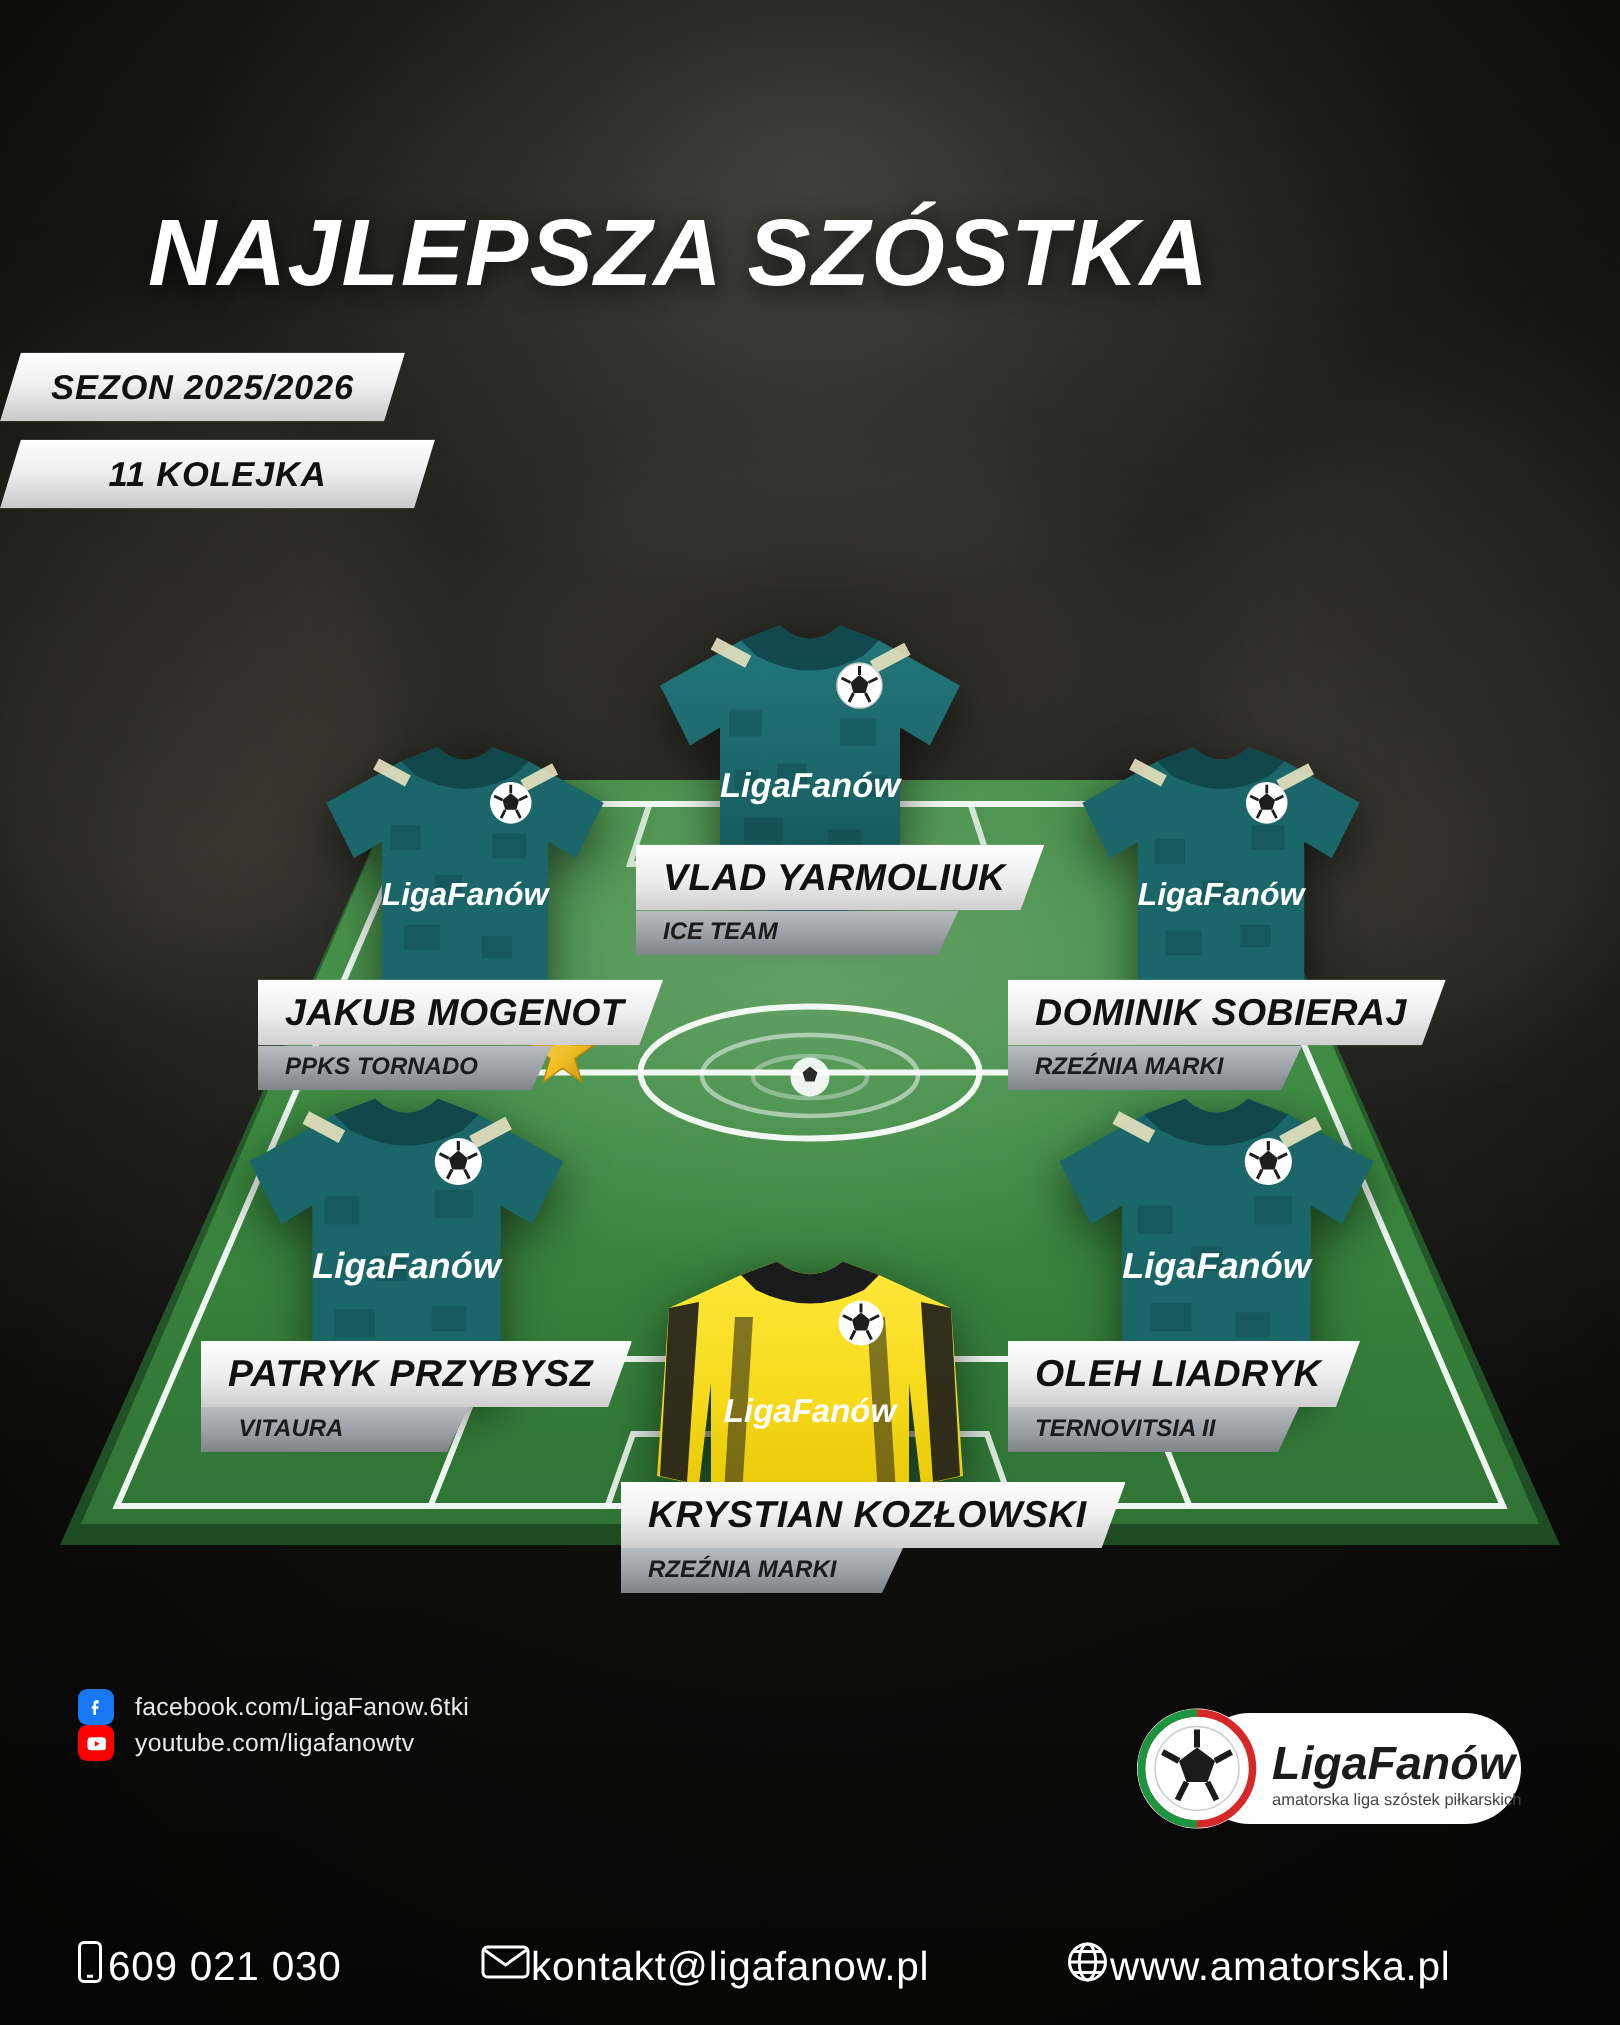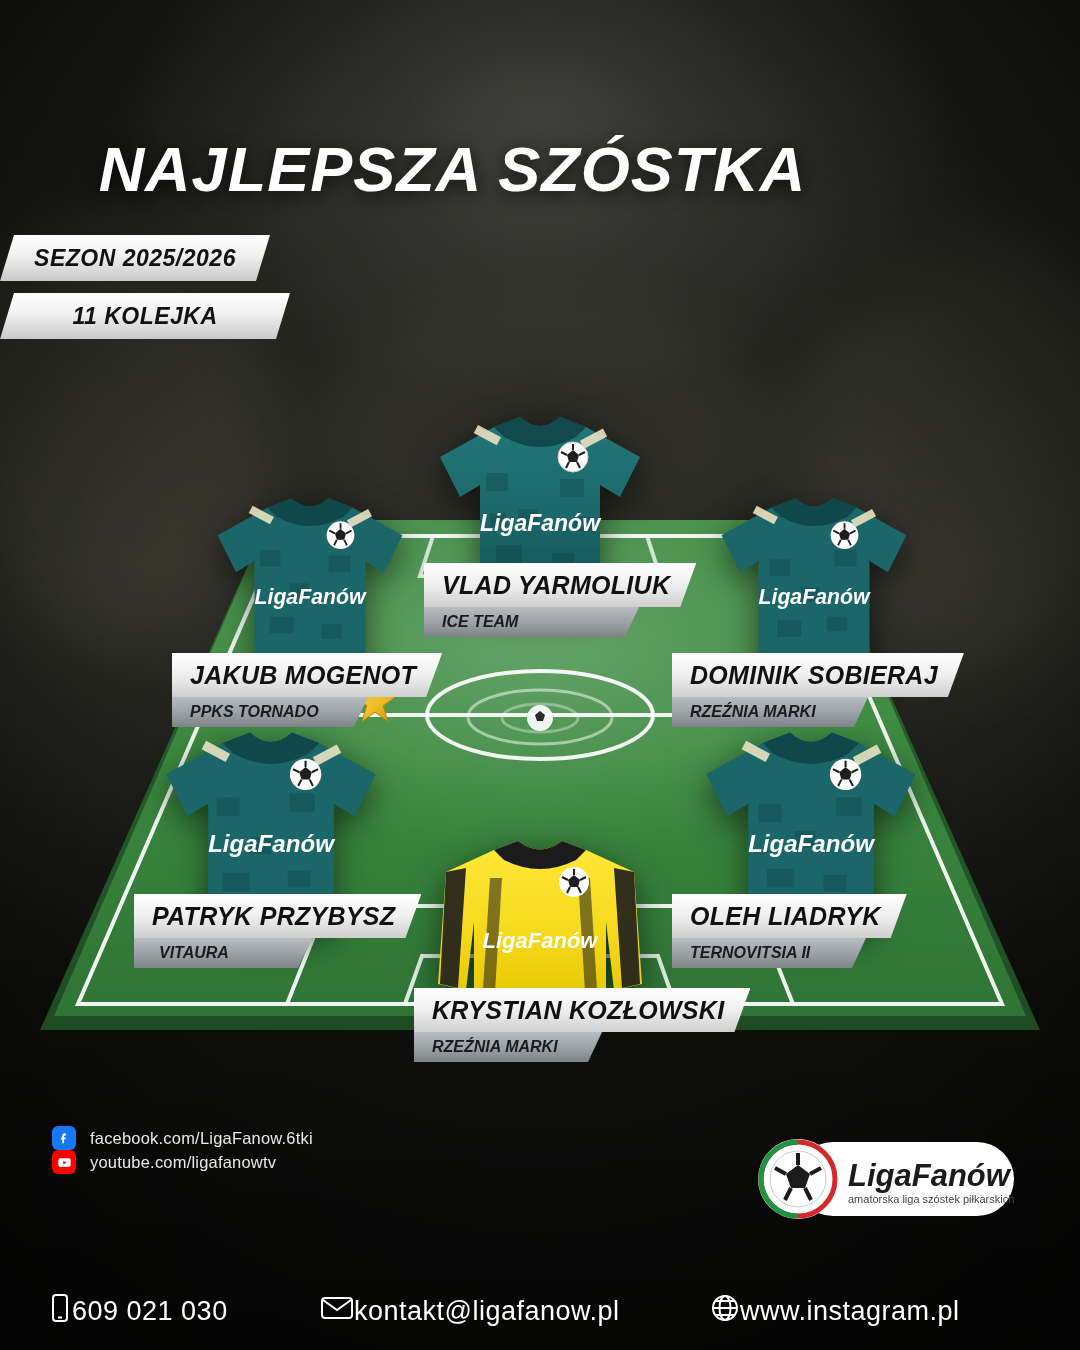--- a/index.html
+++ b/index.html
@@ -432,17 +432,17 @@
     <div class="cbitem cb3">
       <span>
         <svg width="30" height="30" viewBox="0 0 30 30" fill="none" stroke="#ffffff" stroke-width="2">
           <circle cx="15" cy="15" r="12"></circle>
             <ellipse cx="15" cy="15" rx="5.5" ry="12"></ellipse>
             <line x1="3" y1="15" x2="27" y2="15"></line>
             <line x1="5" y1="8" x2="25" y2="8"></line>
             <line x1="5" y1="22" x2="25" y2="22"></line>
         </svg>
       </span>
-      <span>www.instagram.pl</span>
+      <span>www.amatorska.pl</span>
     </div>
   </div>
 
 </div>
 
 </body></html>

